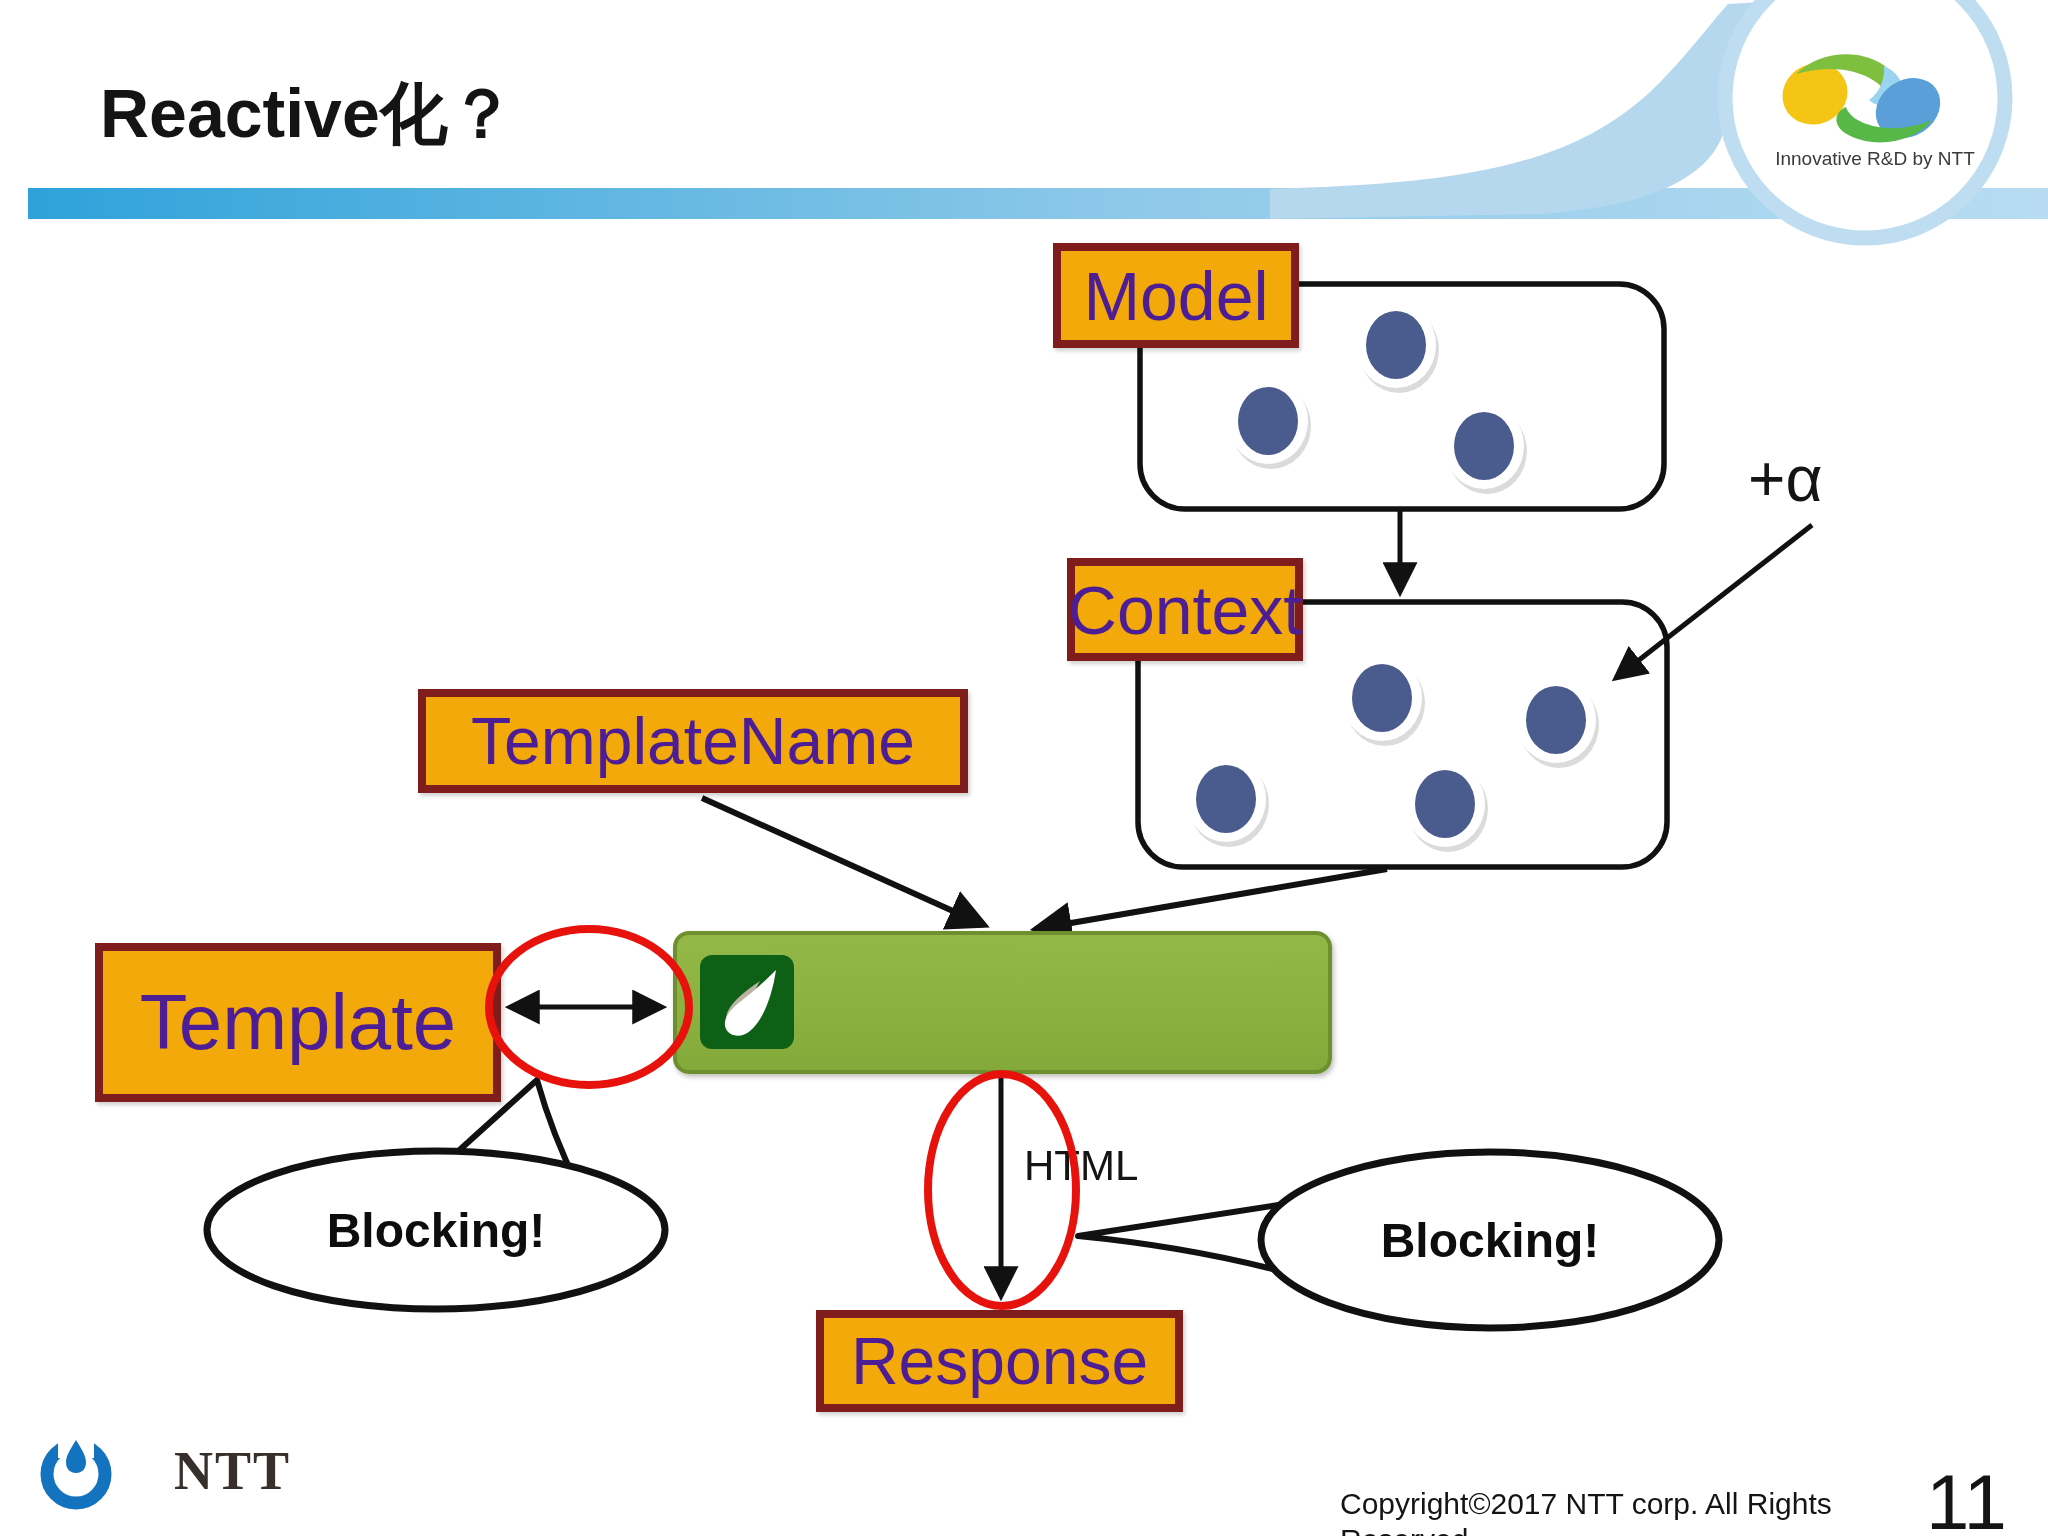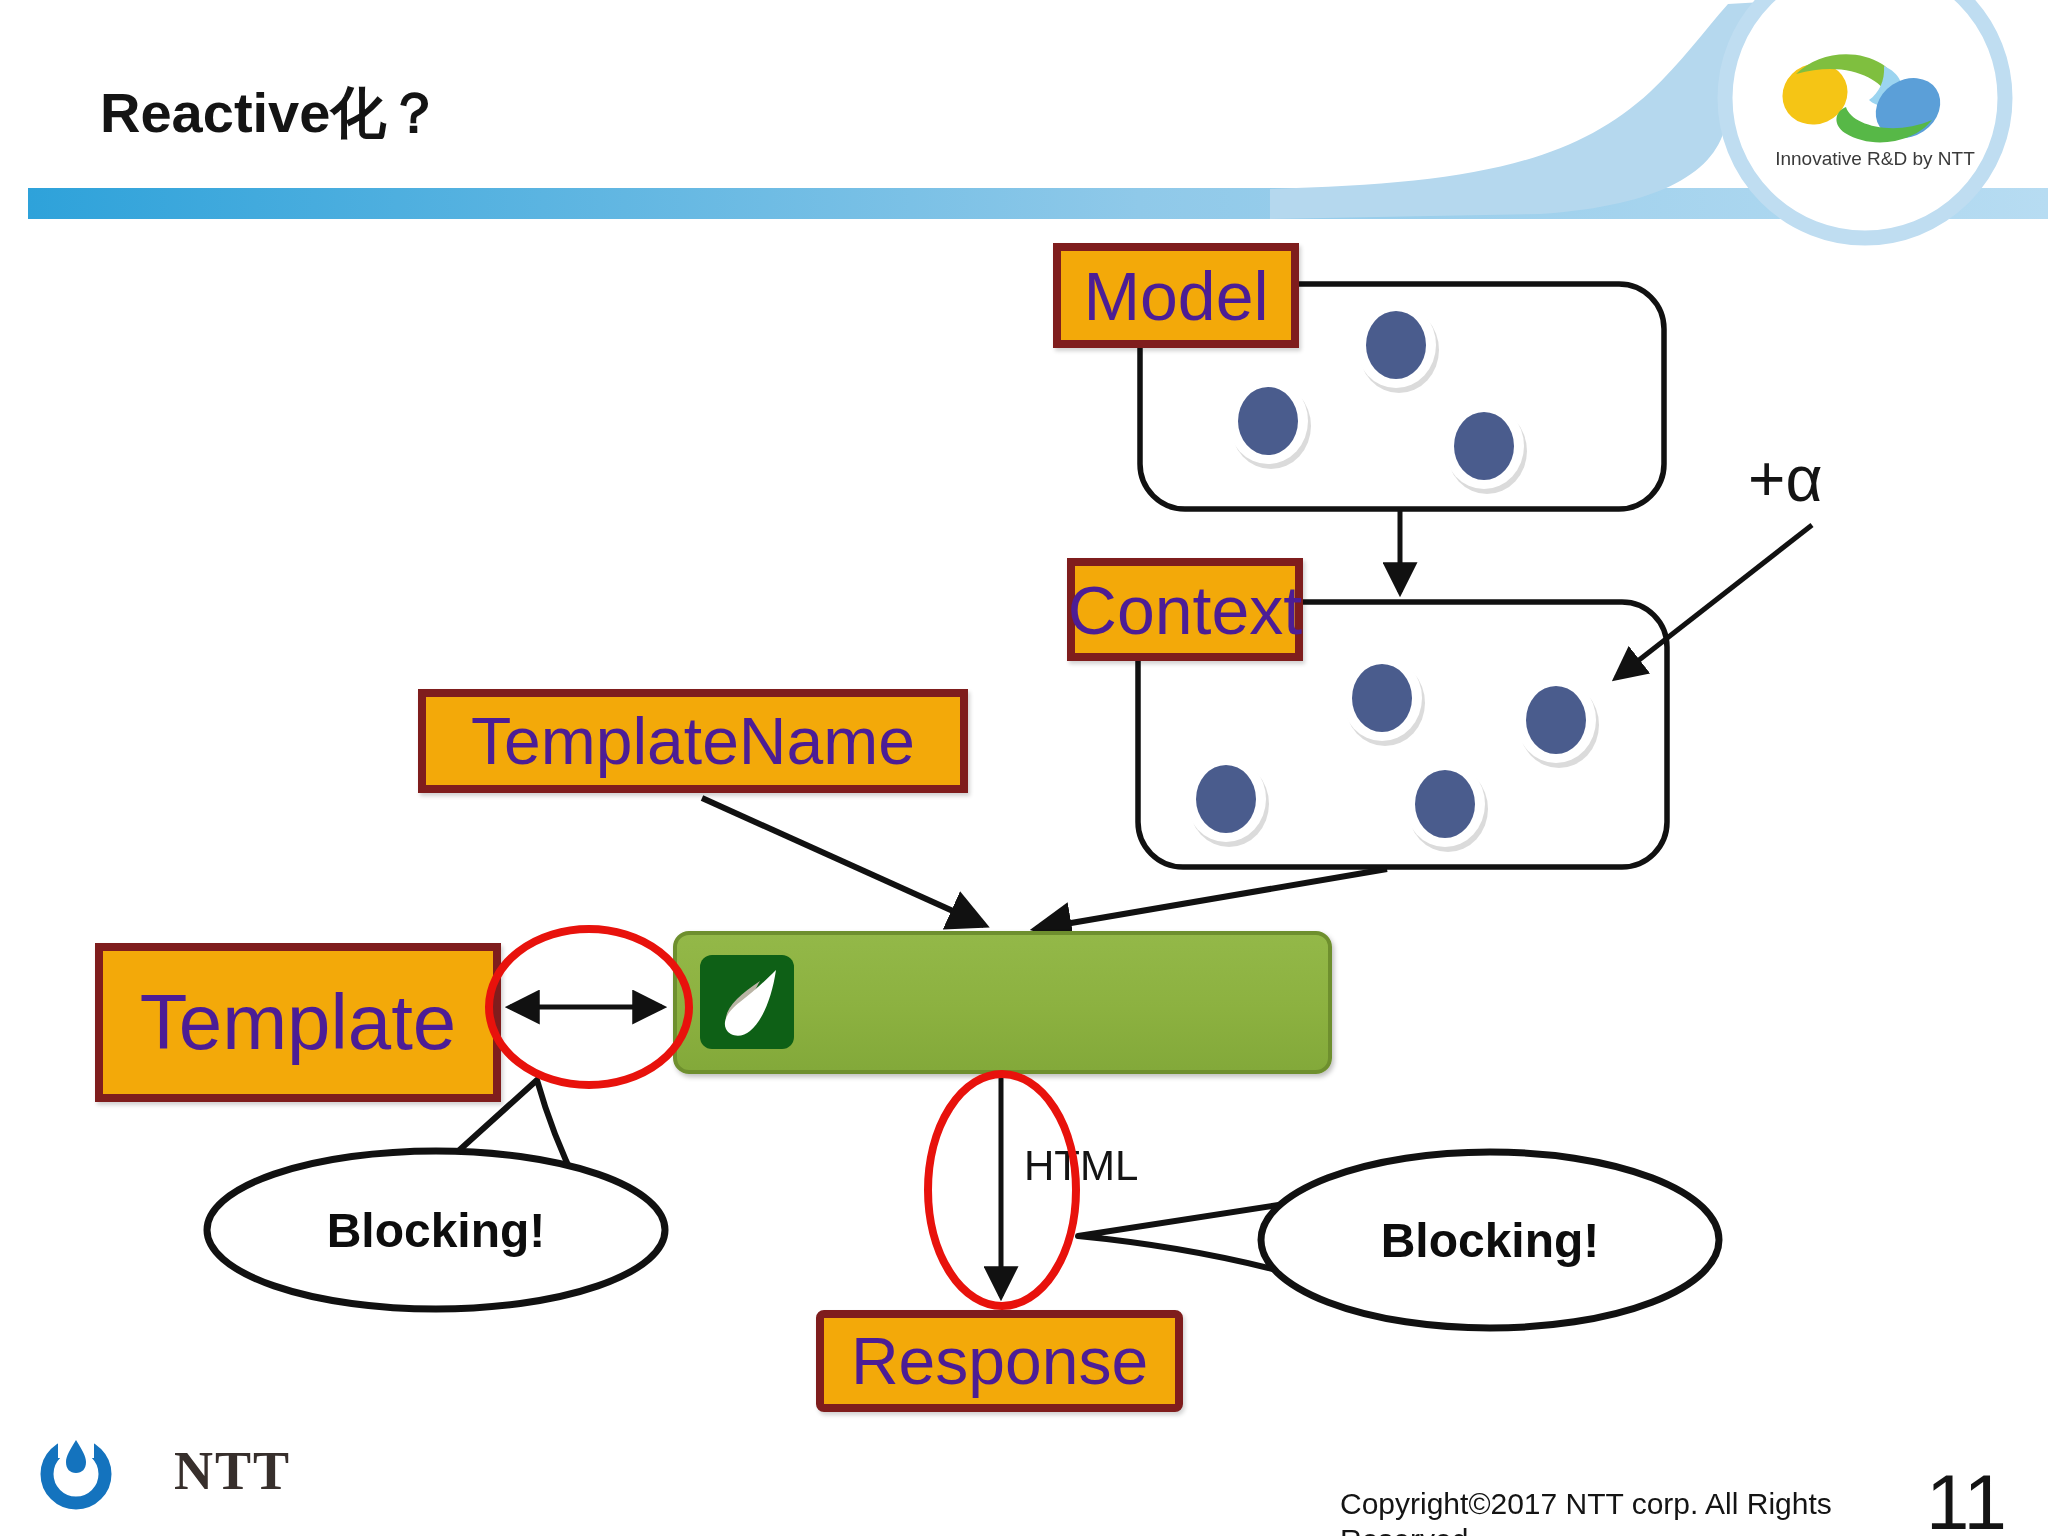--- a/index.html
+++ b/index.html
@@ -12,38 +12,38 @@
   svg.layer{position:absolute;left:0;top:0;pointer-events:none;}
   #deco{z-index:0;}
   #bg{z-index:1;}
   #fg{z-index:3;}
 
   .abs{position:absolute;box-sizing:border-box;}
 
   
   .slide-title{
     left:100px;top:58px;width:900px;height:110px;
-    font-size:56px;font-weight:700;color:#141414;letter-spacing:0px;
+    font-size:68px;font-weight:700;color:#141414;letter-spacing:0px;
     z-index:2;line-height:110px;
   }
 
   
   .chip{
     background:#F3A909;
     border:8px solid #7f1d1d;
     color:#4c1d95;
     display:flex;align-items:center;justify-content:center;
     z-index:2;
     box-shadow:2px 3px 4px rgba(0,0,0,0.18);
   }
   .chip-model   {left:1053px;top:243px;width:246px;height:105px;font-size:68px;}
   .chip-context {left:1067px;top:558px;width:236px;height:103px;font-size:68px;}
   .chip-tplname {left:418px; top:689px;width:550px;height:104px;font-size:66px;}
   .chip-template{left:95px;  top:943px;width:406px;height:159px;font-size:78px;}
-  .chip-response{left:816px; top:1310px;width:367px;height:102px;font-size:66px;border-radius:8px;}
+  .chip-response{left:816px; top:1310px;width:367px;height:102px;font-size:66px;}
 
   
   .engine-box{
     left:673px;top:931px;width:659px;height:143px;
     background:linear-gradient(180deg,#93B848 0%,#8CB140 55%,#83A93A 100%);
     border:4px solid #6E8F2E;border-radius:16px;
     z-index:2;display:flex;align-items:center;
     box-shadow:2px 3px 5px rgba(0,0,0,0.25);
   }
   .engine-icon{

